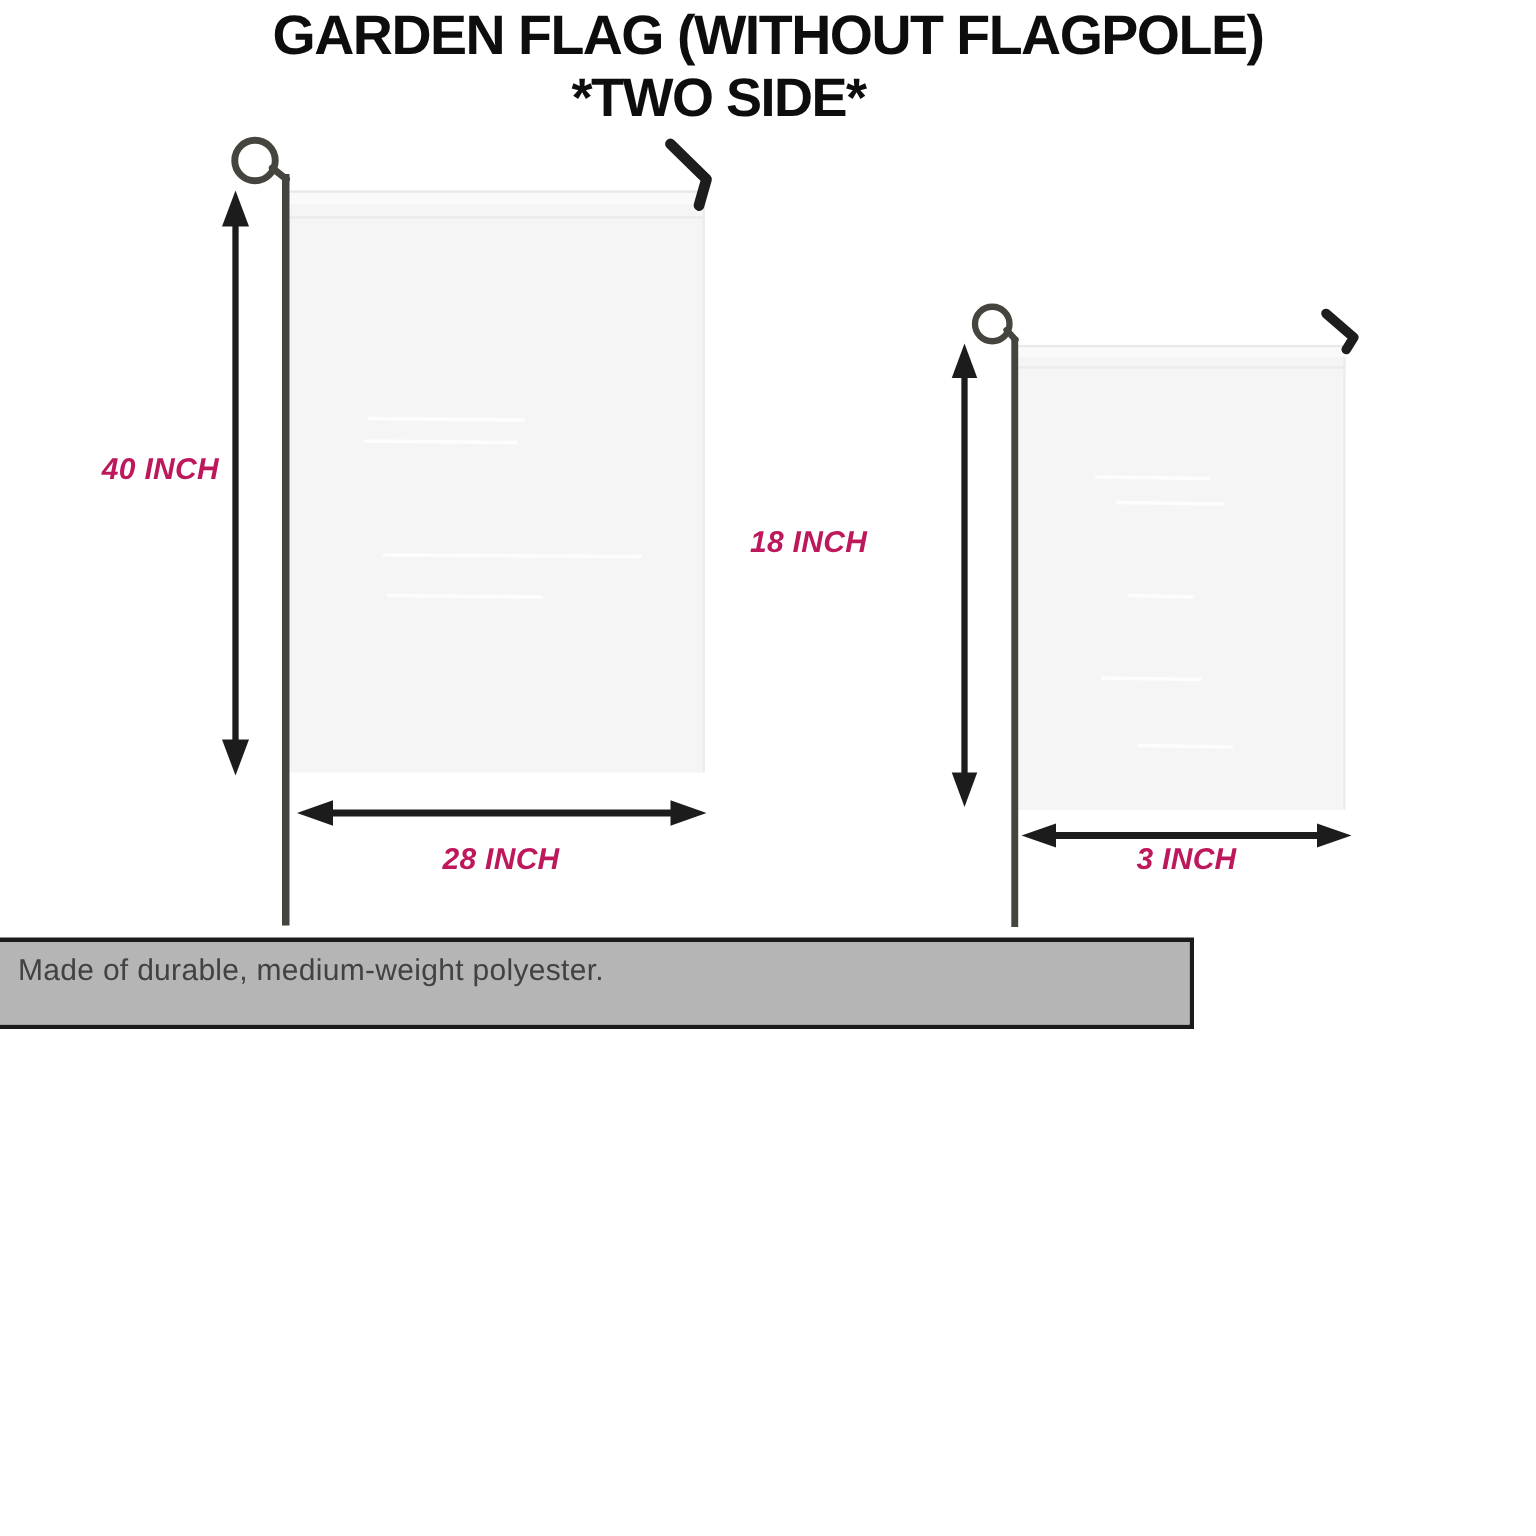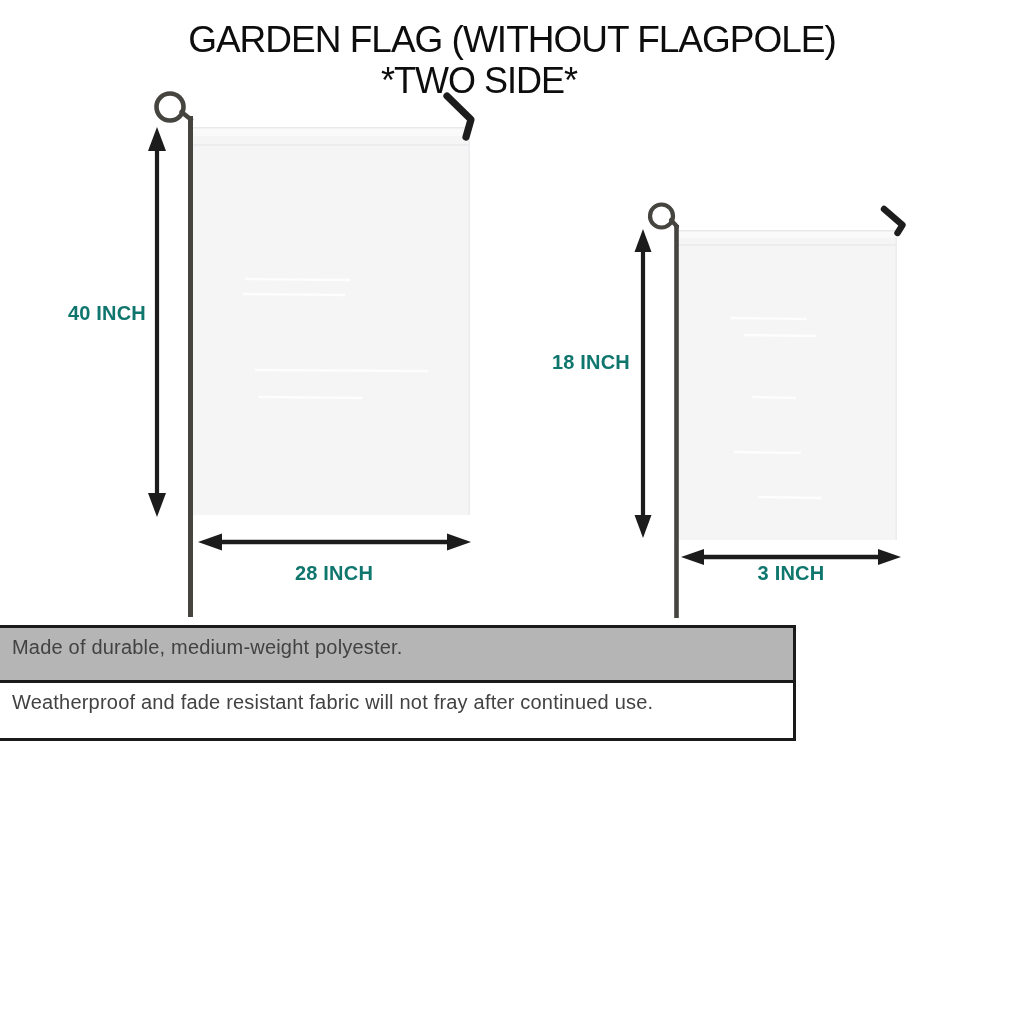--- a/index.html
+++ b/index.html
@@ -5,37 +5,37 @@
   html,body{margin:0;padding:0;}
   body{
     width:1024px;height:1024px;background:#ffffff;overflow:hidden;
     font-family:"Liberation Sans","DejaVu Sans",sans-serif;
     -webkit-font-smoothing:antialiased;
   }
   .canvas{position:relative;width:1024px;height:1024px;background:#ffffff;}
 
   
   .title-block{
-    position:absolute;top:19px;left:0;width:1024px;text-align:center;
-    color:#0d0d0d;font-weight:normal;letter-spacing:-1px;line-height:41px;
+    position:absolute;top:3px;left:0;width:1024px;text-align:center;
+    color:#0d0d0d;font-weight:bold;letter-spacing:-1px;line-height:41px;
   }
   .title-line1{font-size:37px;}
   .title-line2{font-size:36px;transform:translateX(-33px);}
 
   
   .diagram-svg{position:absolute;left:0;top:0;}
 
   
   .dim-label{
-    position:absolute;font-weight:bold;color:#0f766e;font-size:20px;
-    letter-spacing:0.2px;white-space:nowrap;
+    position:absolute;font-weight:bold;color:#be185d;font-size:20px;
+    letter-spacing:0.2px;white-space:nowrap;font-style:italic;
   }
   .dim-40{left:20px;top:302px;width:126px;text-align:right;}
   .dim-28{left:234px;top:547px;width:200px;text-align:center;margin-top:15px;}
-  .dim-18{left:500px;top:351px;width:130px;text-align:right;}
+  .dim-18{left:500px;top:351px;width:130px;}
   .dim-12{left:691px;top:562px;width:200px;text-align:center;}
 
   
   .features-table{
     position:absolute;left:-3px;top:625px;width:793px;
     border:3px solid #1b1b1b;background:#ffffff;
   }
   .feature-row{
     height:55px;border-bottom:3px solid #1b1b1b;
     padding:7px 0 0 12px;box-sizing:border-box;
@@ -126,16 +126,15 @@
     </g>
   </svg>
 
   <div class="dim-label dim-40">40 INCH</div>
   <div class="dim-label dim-28">28 INCH</div>
   <div class="dim-label dim-18">18 INCH</div>
   <div class="dim-label dim-12">3 INCH</div>
 
   <div class="features-table">
     <div class="feature-row">Made of durable, medium-weight polyester.</div>
-    <div class="feature-row">Weatherproof and fade resistant fabric will not fray after continued use.</div>
   </div>
 
 </div>
 
 </body></html>

